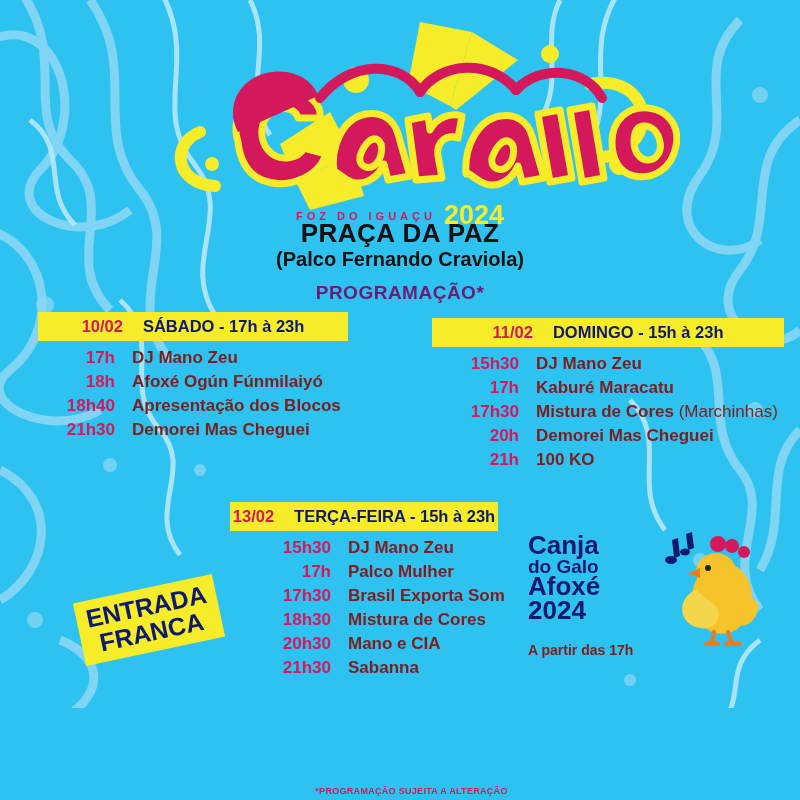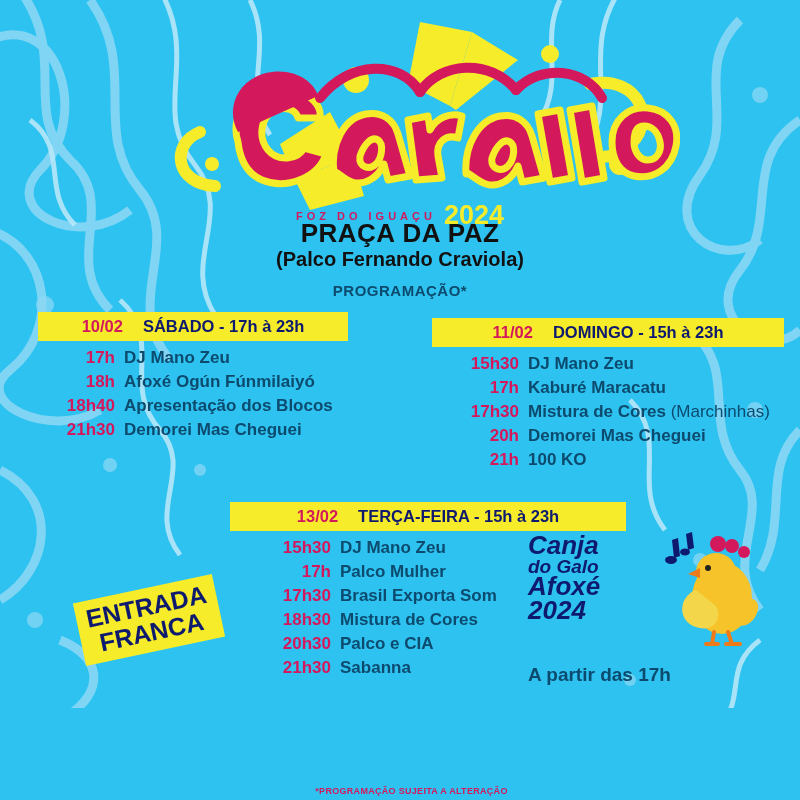--- a/index.html
+++ b/index.html
@@ -38,21 +38,21 @@
   .place {
     position:absolute; left:0; right:0; top:218px; text-align:center;
     color:#111; font-weight:bold; font-size:26px; letter-spacing:0.5px;
   }
   .place-sub {
     position:absolute; left:0; right:0; top:248px; text-align:center;
     color:#111; font-weight:bold; font-size:20px;
   }
   .prog-title {
     position:absolute; left:0; right:0; top:282px; text-align:center;
-    color:#0c4a6e; font-weight:bold; font-size:15px; letter-spacing:0.5px;
+    color:#701a75; font-weight:bold; font-size:19px; letter-spacing:0.5px;
   }
 
   
   .day { position:absolute; }
   .day-head {
     background:#f6ec2a;
     color:#0e1a6e;
     font-weight:bold;
     font-size:16.5px;
     padding:5px 10px 5px 10px;
@@ -63,56 +63,56 @@
   .day-head .date { color:#d4185c; }
   .day-head .name { color:#0e1a6e; }
 
   .rows { margin-top:7px; }
   .row { display:flex; align-items:baseline; margin-bottom:4px; }
   .row .time {
     color:#d4185c; font-weight:bold; font-size:17px;
     text-align:right; padding-right:9px; flex:0 0 auto;
   }
   .row .act {
-    color:#0c4a6e; font-weight:bold; font-size:17px; white-space:nowrap;
+    color:#7f1d1d; font-weight:bold; font-size:17px; white-space:nowrap;margin-left:8px;
   }
   .row .act .sfx { font-weight:normal; }
 
   #day-sabado { left:38px; top:312px; width:330px; }
   #day-sabado .day-head { width:310px; }
   #day-sabado .row .time { width:86px; }
 
   #day-domingo { left:432px; top:312px; width:360px; }
   #day-domingo .day-head { width:352px;margin-top:6px; }
   #day-domingo .row .time { width:96px; }
 
   #day-terca { left:230px; top:502px; width:340px; }
-  #day-terca .day-head { width:396px;align-items:flex-end; }
+  #day-terca .day-head { width:268px;align-items:flex-end; }
   #day-terca .row .time { width:110px; }
 
   
   .entrada {
     position:absolute; left:78px; top:588px;
     transform:rotate(-12deg);
     background:#f6ec2a; color:#0e1a6e;
     font-weight:bold; font-size:25px; line-height:1.02;
     padding:6px 10px 7px 10px; text-align:center;
   }
 
   
   .canja { position:absolute; left:528px; top:528px; width:250px; height:150px; }
   .canja-text {
     position:absolute; left:0; top:6px; width:150px;
-    color:#0e1a6e; font-weight:bold; font-style:italic;
+    color:#0e1a6e; font-weight:bold; 
     font-size:26px; line-height:0.92; text-align:left;
   }
   .canja-text .small { font-size:19px; }
   .canja-time {
-    position:absolute; left:0; top:136px; width:230px;
-    color:#0c4a6e; font-weight:bold; font-size:19px;
+    position:absolute; left:0; top:114px; width:230px;
+    color:#7f1d1d; font-weight:bold; font-size:14px;
   }
   .canja-bird { position:absolute; left:128px; top:4px; }
 
   
   .footer {
     position:absolute; left:0; right:0; bottom:0; height:92px;
     background:#2ec2f0;
     margin-left:23px;
   }
   .footer-note {
@@ -279,21 +279,21 @@
       <div class="row">
         <span class="time">17h30</span>
         <span class="act">Brasil Exporta Som</span>
       </div>
       <div class="row">
         <span class="time">18h30</span>
         <span class="act">Mistura de Cores</span>
       </div>
       <div class="row">
         <span class="time">20h30</span>
-        <span class="act">Palco e CIA</span>
+        <span class="act">Mano e CIA</span>
       </div>
       <div class="row">
         <span class="time">21h30</span>
         <span class="act">Sabanna</span>
       </div>
     </div>
   </div>
 
   <div class="entrada">
     <div>ENTRADA</div>

